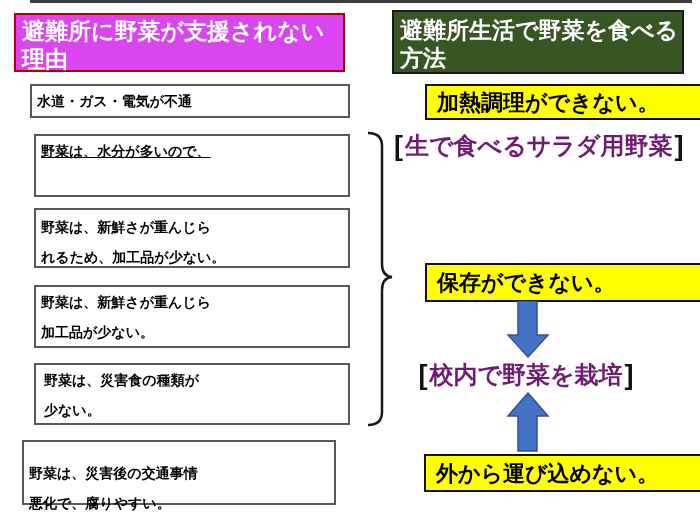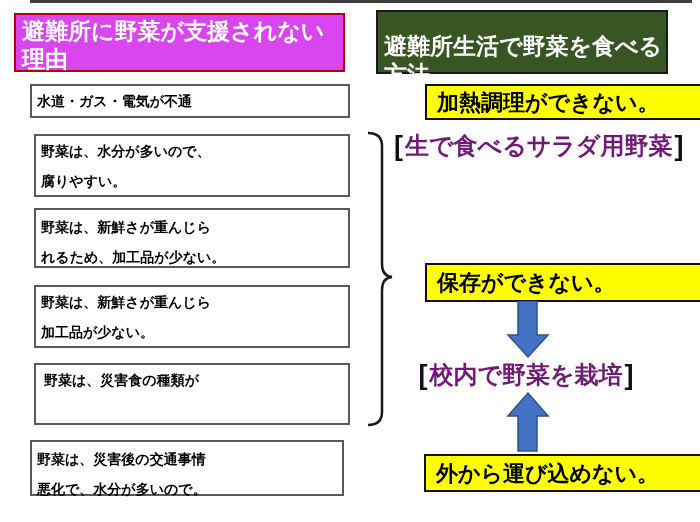--- a/index.html
+++ b/index.html
@@ -5,31 +5,31 @@
   html,body{margin:0;padding:0;background:#fff;}
   .canvas{
     position:relative;width:700px;height:522px;background:#ffffff;overflow:hidden;
     font-family:"Liberation Sans","DejaVu Sans",sans-serif;font-weight:bold;
   }
   .abs{position:absolute;box-sizing:border-box;}
   .top-line{left:30px;top:0;width:662px;height:3px;background:#3c3c3c;}
   
   .hdr{color:#ffffff;font-size:23px;line-height:28px;padding:2px 6px;}
   .hdr-red{left:14px;top:13px;width:331px;height:59px;background:#d946ef;border:2px solid #b00000;}
-  .hdr-green{left:376px;top:10px;width:292px;height:64px;background:#375623;border:2px solid #1a1a1a;padding-top:20px;}
+  .hdr-green{left:392px;top:10px;width:292px;height:64px;background:#375623;border:2px solid #1a1a1a;padding-top:4px;}
   .hdr span{display:block;white-space:nowrap;}
   
   .wbox{background:#ffffff;border:2px solid #595959;color:#000;font-size:14px;line-height:30px;padding:0 5px;}
   .wbox span{display:block;white-space:nowrap;}
   .wbox-1{left:30px;top:84px;width:320px;height:34px;line-height:31px;}
-  .wbox-2{left:34px;top:134px;width:316px;height:63px;}
+  .wbox-2{left:34px;top:134px;width:316px;height:63px;text-decoration:underline;}
   .wbox-3{left:34px;top:208px;width:316px;height:60px;padding-top:2px;}
   .wbox-4{left:34px;top:285px;width:316px;height:63px;}
   .wbox-5{left:34px;top:363px;width:316px;height:62px;padding-left:8px;}
-  .wbox-6{left:30px;top:440px;width:314px;height:56px;padding-top:2px;}
+  .wbox-6{left:22px;top:440px;width:314px;height:65px;padding-top:16px;}
   
   .ybox{background:#ffff00;border:2px solid #111111;color:#000;font-size:22px;padding:0 10px;white-space:nowrap;margin-left:28px;}
   .ybox-1{left:397px;top:84px;width:291px;height:36px;line-height:33px;}
   .ybox-2{left:397px;top:263px;width:290px;height:39px;line-height:36px;}
   .ybox-3{left:396px;top:454px;width:284px;height:38px;line-height:35px;}
   
   .solution{font-size:24px;white-space:nowrap;display:flex;align-items:center;}
   .solution .br{color:#111111;font-size:27px;line-height:26px;}
   .solution .tx{color:#701a75;padding:0 2px;}
   .solution-1{left:394px;top:130px;width:300px;height:32px;}
@@ -51,40 +51,40 @@
     <span>避難所に野菜が支援されない</span>
     <span>理由</span>
   </div>
 
   <div class="abs wbox wbox-1">
     <span>水道・ガス・電気が不通</span>
   </div>
 
   <div class="abs wbox wbox-2">
     <span>野菜は、水分が多いので、</span>
-    <span>腐りやすい。</span>
   </div>
 
   <div class="abs wbox wbox-3">
     <span>野菜は、新鮮さが重んじら</span>
     <span>れるため、加工品が少ない。</span>
   </div>
 
   <div class="abs wbox wbox-4">
     <span>野菜は、新鮮さが重んじら</span>
     <span>加工品が少ない。</span>
   </div>
 
   <div class="abs wbox wbox-5">
     <span>野菜は、災害食の種類が</span>
+    <span>少ない。</span>
   </div>
 
   <div class="abs wbox wbox-6">
     <span>野菜は、災害後の交通事情</span>
-    <span>悪化で、水分が多いので。</span>
+    <span>悪化で、腐りやすい。</span>
   </div>
 
   <div class="abs brace-holder">
     <svg class="shape" width="32" height="298" viewBox="0 0 32 298">
       <path d="M6,3 Q20,3 20,16 L20,134 Q20,146 30,147 Q20,148 20,160 L20,282 Q20,295 6,295" fill="none" stroke="#1a1a1a" stroke-width="2.5"></path>
     </svg>
   </div>
 
   <div class="abs hdr hdr-green">
     <span>避難所生活で野菜を食べる</span>

